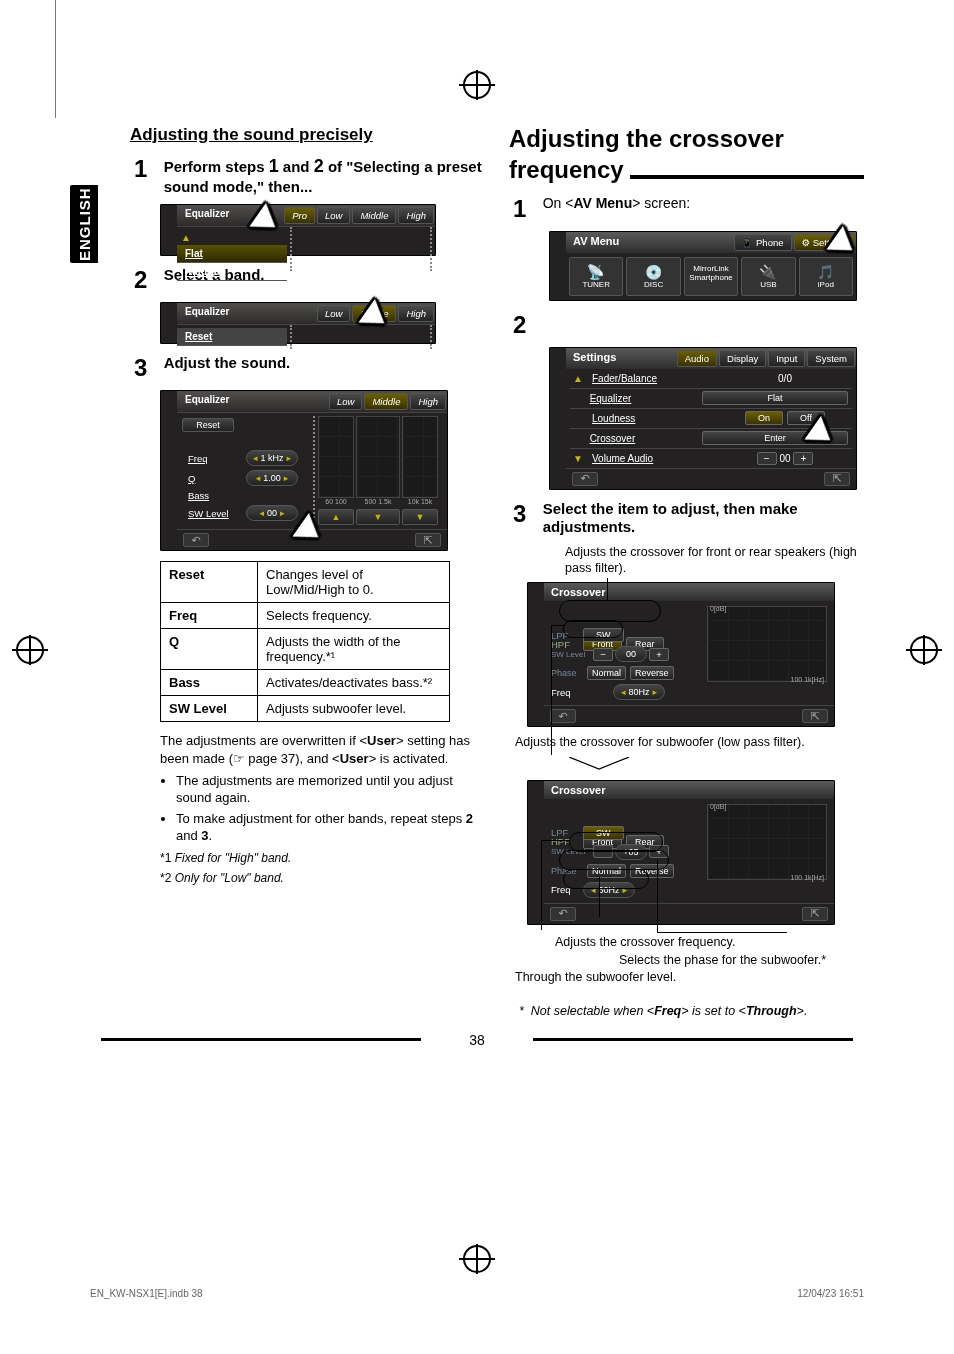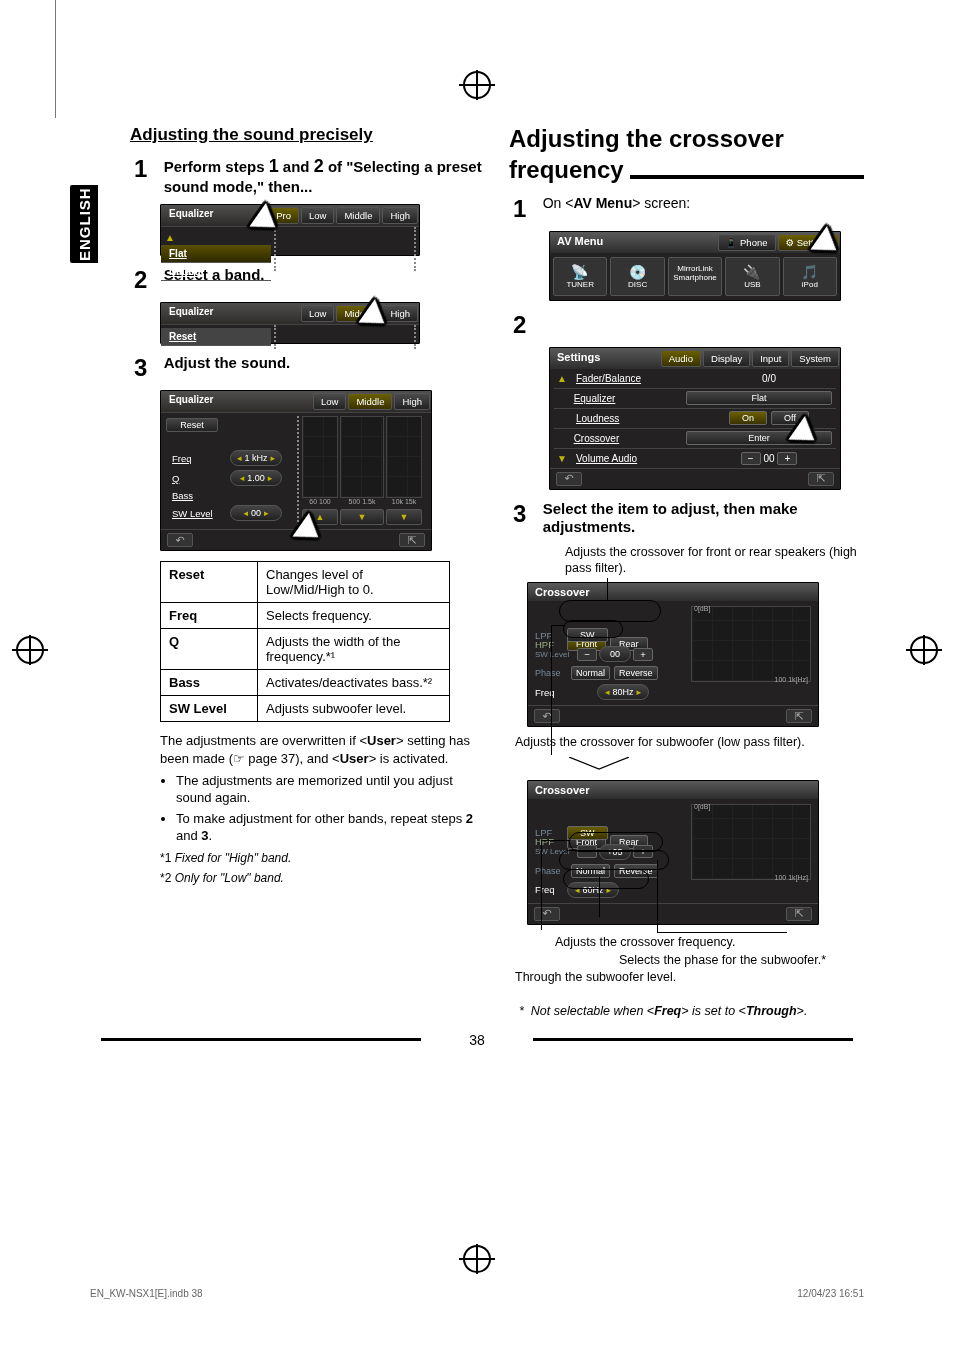--- a/index.html
+++ b/index.html
@@ -99,28 +99,29 @@
   .step-block { margin-bottom: 8px; padding-left: 4px;}
 
   .mock-screen {
     width: 258px;
     font-size: 10px;
     color: #fff;
     background: #232121;
     border: 1px solid #000;
     border-radius: 1px;
     margin: 6px 0 10px 30px;
+    padding-left: 16px;
   }
   .ms-header {
     display: flex;
     background: linear-gradient(#514e4e,#2d2a2a);
     border-bottom: 1px solid #444;
   }
   .ms-header .title { padding: 3px 8px; font-weight: 600;}
-  .ms-tabs { display: flex; margin-left: auto;}
+  .ms-tabs { display: flex; margin-left: auto; font-style: italic;}
   .ms-tab {
     padding: 2px 7px;
     margin: 2px 1px;
     background: linear-gradient(#4a4a4a,#222);
     border: 1px solid #555;
     border-radius: 2px;
     font-size: 9.5px;
   }
   .ms-tab.sel { background: linear-gradient(#6a5f00,#3a3300);}
   .ms-list {

